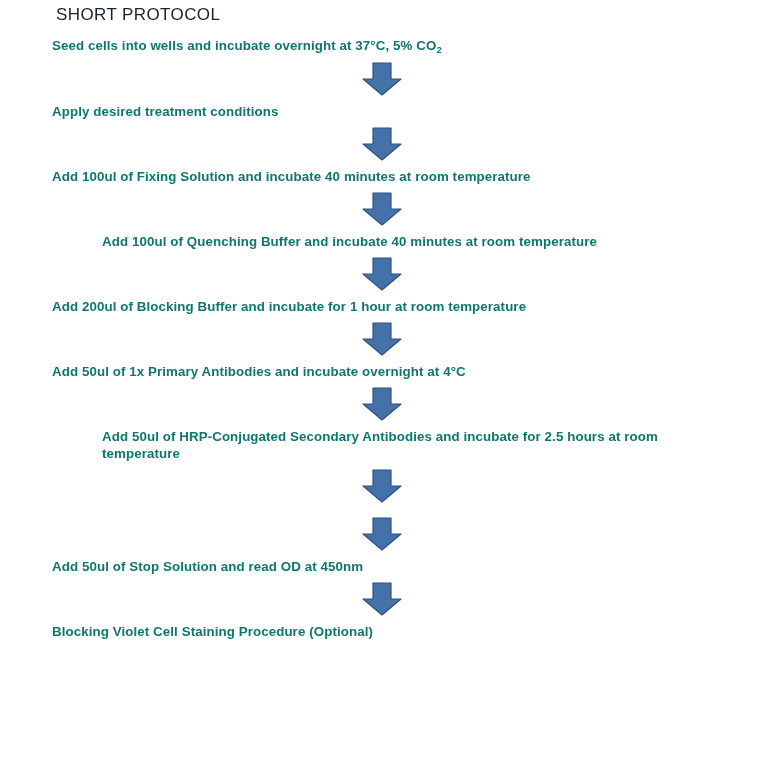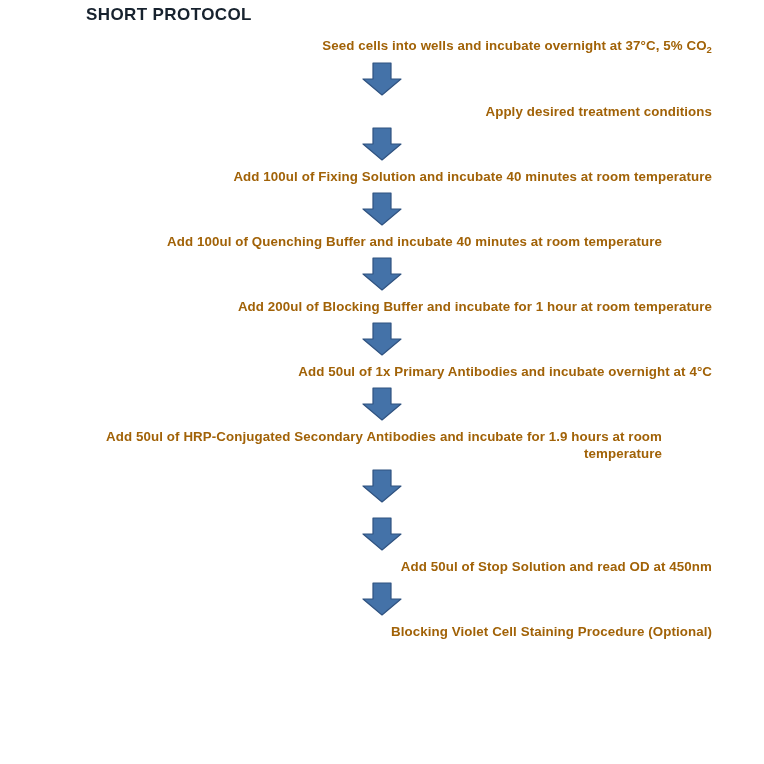--- a/index.html
+++ b/index.html
@@ -16,40 +16,40 @@
   }
   .page {
     position: relative;
     width: 764px;
     height: 764px;
     box-sizing: border-box;
     padding: 0 20px;
   }
   .protocol-title {
     font-size: 17px;
-    font-weight: bold;
+    font-weight: normal;
     color: #17222e;
     letter-spacing: 0.4px;
-    margin: 4px 0 0 66px;
+    margin: 4px 0 0 36px;
     line-height: 22px;
   }
   .flow {
     display: flex;
     flex-direction: column;
     align-items: center;
     width: 724px;
     margin: 0 auto;
   }
   .step {
     width: 660px;
-    text-align: right;
+    text-align: left;
     font-size: 13.3px;
     font-weight: bold;
     line-height: 17px;
-    color: #a16207;
+    color: #0f766e;
     letter-spacing: 0.1px;
   }
   .step.narrow { width: 560px; }
   .arrow {
     width: 44px;
     height: 34px;
     display: block;
   }
   .arrow svg { display: block; }
   sub {
@@ -121,21 +121,21 @@
 
     <div class="step">Add 50ul of 1x Primary Antibodies and incubate overnight at 4°C</div>
     <div class="gap-s"></div>
     <span class="arrow">
       <svg width="44" height="34" viewBox="0 0 44 34">
         <polygon points="13,1 31,1 31,17 41,17 22,33 3,17 13,17" fill="#4472A8" stroke="#2F5280" stroke-width="1.2" stroke-linejoin="round"></polygon>
       </svg>
     </span>
     <div class="gap-s"></div>
 
-    <div class="step narrow">Add 50ul of HRP-Conjugated Secondary Antibodies and incubate for 1.9 hours at room temperature</div>
+    <div class="step narrow">Add 50ul of HRP-Conjugated Secondary Antibodies and incubate for 2.5 hours at room temperature</div>
     <div class="gap-s"></div>
     <span class="arrow">
       <svg width="44" height="34" viewBox="0 0 44 34">
         <polygon points="13,1 31,1 31,17 41,17 22,33 3,17 13,17" fill="#4472A8" stroke="#2F5280" stroke-width="1.2" stroke-linejoin="round"></polygon>
       </svg>
     </span>
     <div class="gap-s"></div>
 
     <div class="gap-s"></div>
     <span class="arrow">

